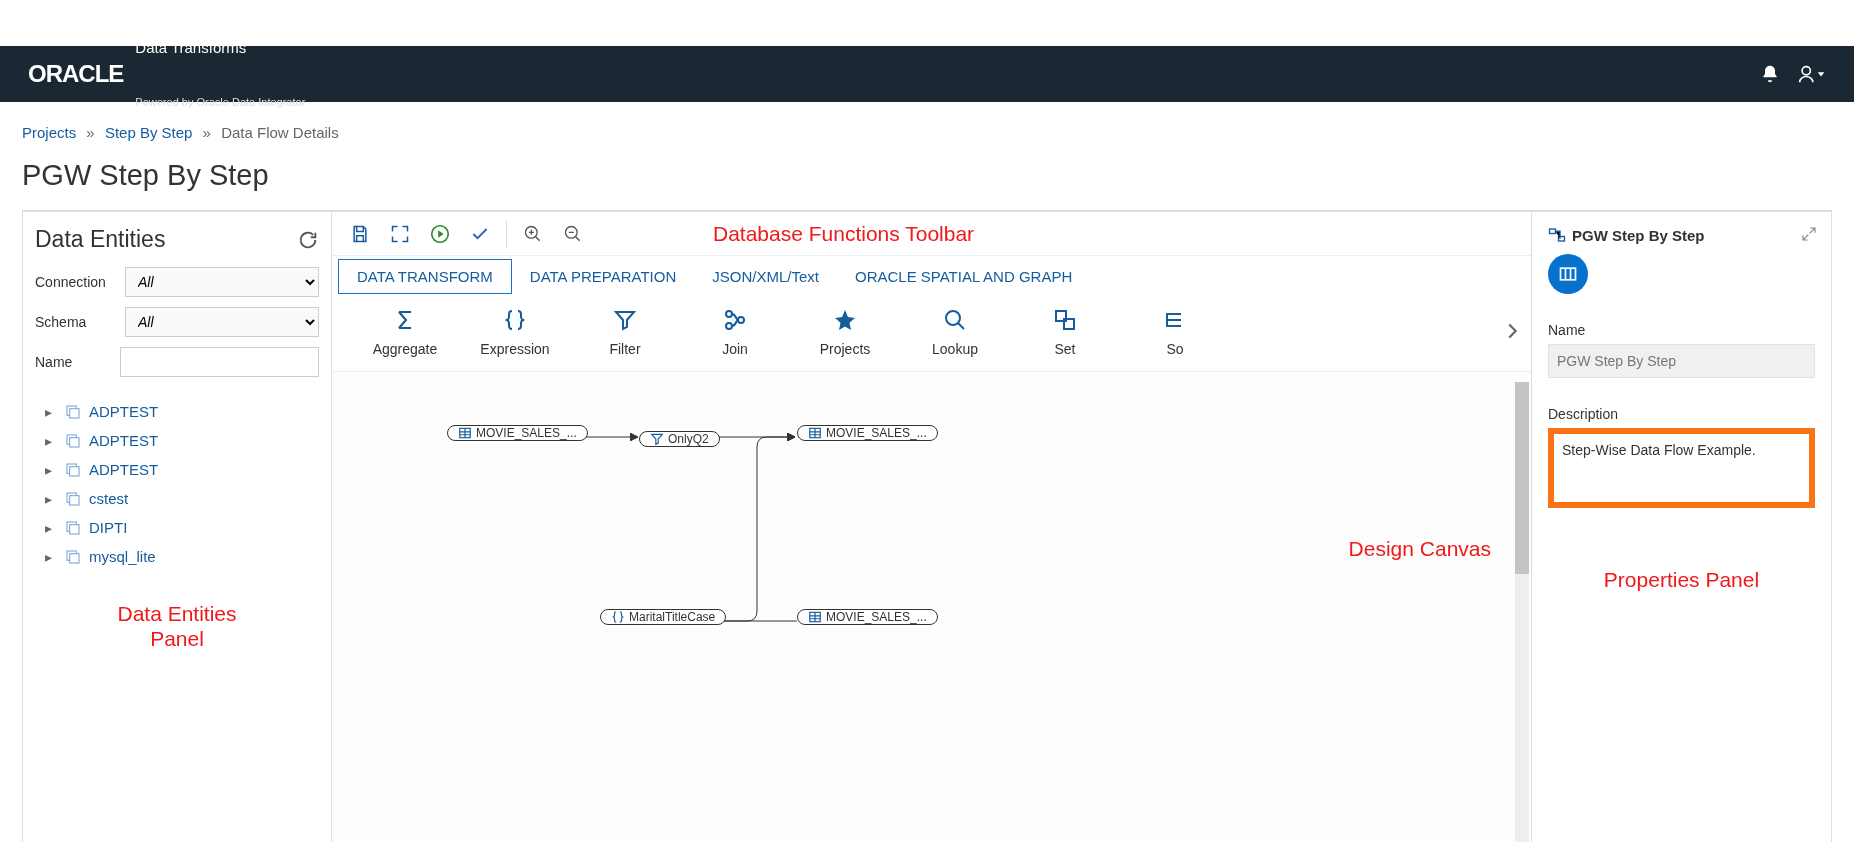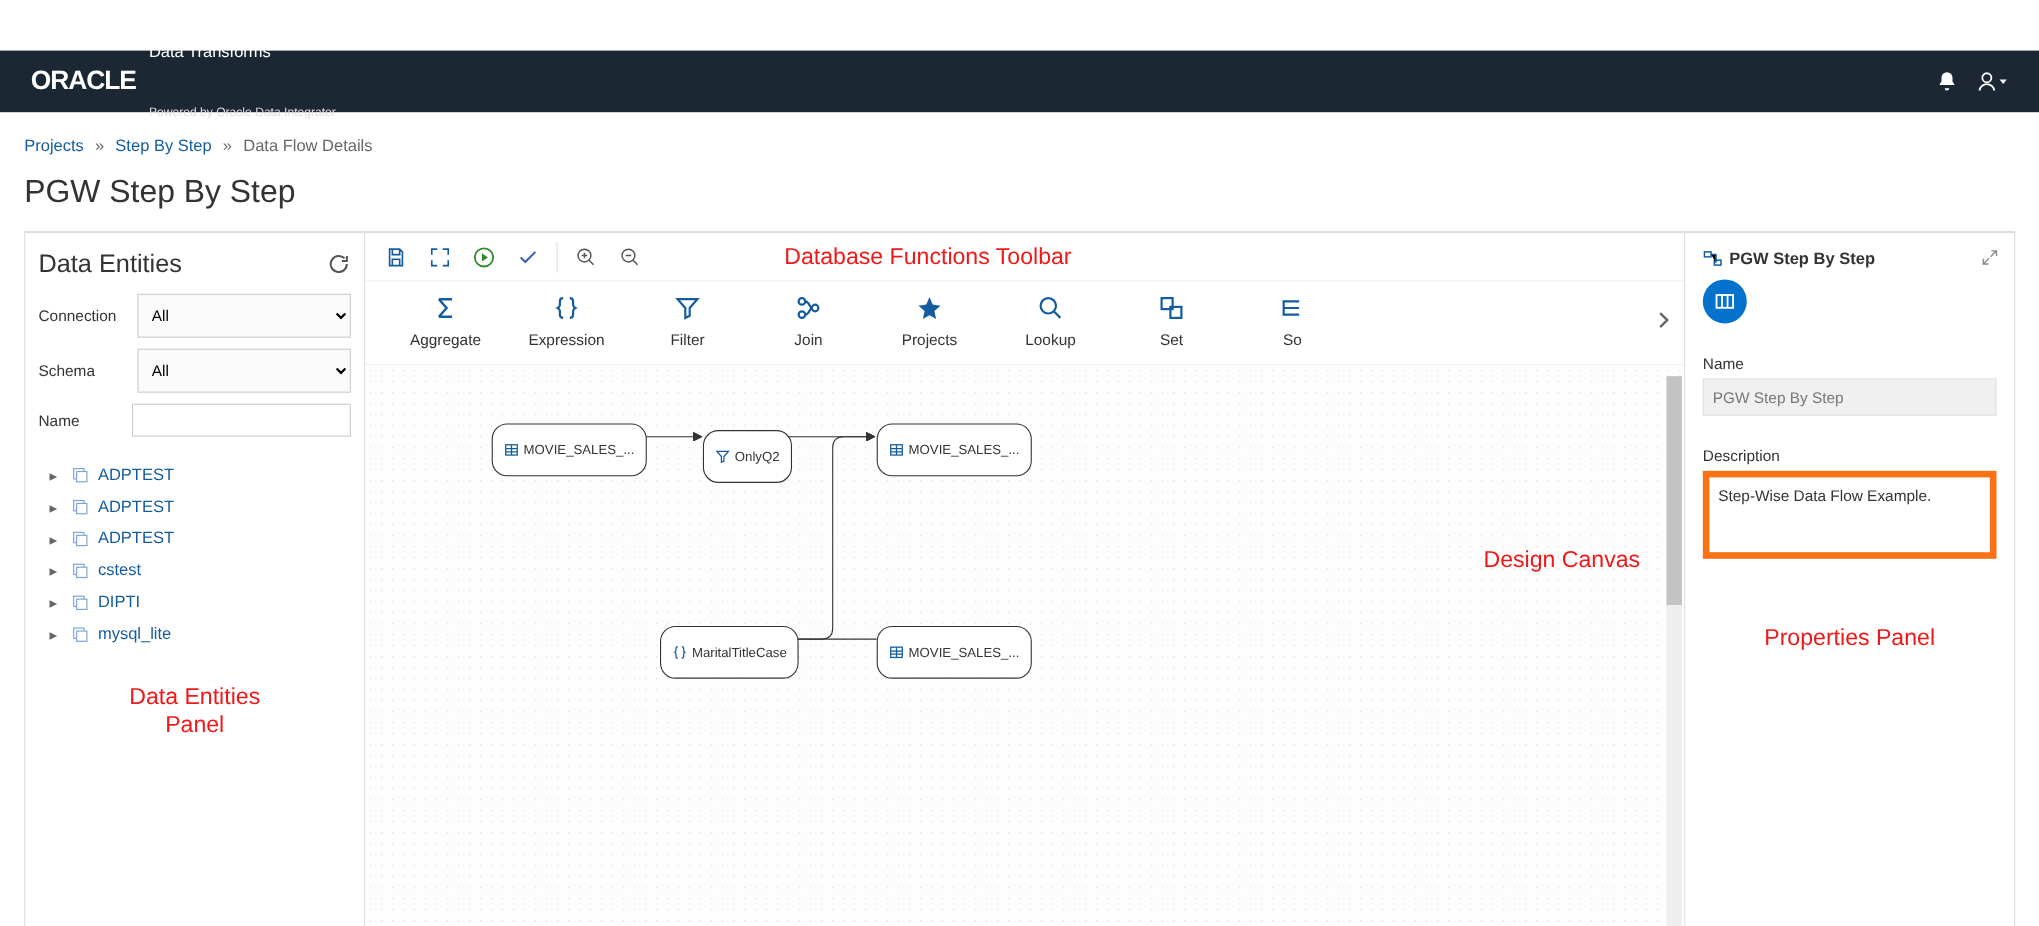--- a/index.html
+++ b/index.html
@@ -36,21 +36,21 @@
 .left-panel { width: 310px; border: 1px solid #ddd; padding: 14px 12px; overflow: auto; position: relative; }
 .center-panel { flex: 1; border: 1px solid #ddd; border-left: none; display: flex; flex-direction: column; position: relative; }
 .right-panel { width: 300px; border: 1px solid #ddd; border-left: none; padding: 14px 16px; position: relative; }
 
 
 .panel-title-row { display: flex; align-items: center; justify-content: space-between; margin-bottom: 14px; }
 .panel-title { font-size: 23px; font-weight: normal; }
 .refresh-btn { cursor: pointer; }
 .form-row { display: flex; align-items: center; margin-bottom: 10px; }
 .form-label { width: 90px; font-size: 14px; color: #333; }
-.form-select { flex: 1; height: 40px; border: 1px solid #ccc; background: #fafafa; padding: 0 8px; font-size: 14px; }
+.form-select { flex: 1; height: 30px; border: 1px solid #ccc; background: #fafafa; padding: 0 8px; font-size: 14px; font-style: italic; }
 .form-input { flex: 1; height: 30px; border: 1px solid #ccc; padding: 0 8px; font-size: 14px; }
 .tree { margin-top: 20px; }
 .tree-item { display: flex; align-items: center; padding: 6px 0 6px 10px; cursor: pointer; }
 .tree-chevron { width: 12px; color: #666; margin-right: 8px; }
 .tree-icon { margin-right: 8px; }
 .tree-label { color: #145c9e; font-size: 15px; }
 
 
 .toolbar-row { display: flex; align-items: center; height: 44px; border-bottom: 1px solid #eee; padding: 0 8px; }
 .tb-btn { width: 40px; height: 40px; display: flex; align-items: center; justify-content: center; cursor: pointer; }
@@ -77,21 +77,21 @@
   background-image: radial-gradient(#ccc 0.6px, transparent 0.6px);
   background-size: 10px 10px;
   position: relative;
   overflow: hidden;
 }
 .node {
   position: absolute;
   border: 1px solid #333;
   border-radius: 14px;
   background: #fff;
-  padding: 16px 10px;
+  padding: 0 10px;
   display: flex; align-items: center;
   font-size: 12px;
   cursor: move;
 }
 .node-icon { margin-right: 4px; flex-shrink:0; }
 .edge { position: absolute; stroke: #333; stroke-width: 1; fill: none; }
 .scroll-track { position: absolute; right: 2px; top: 10px; bottom: 10px; width: 14px; background: #eee; }
 .scroll-thumb { position: absolute; width: 100%; background: #c3c3c3; top:0; height:40%; }
 
 
@@ -265,20 +265,26 @@
       </span>
       <span class="tb-btn">
         <svg width="20" height="20" viewBox="0 0 24 24">
             <circle cx="10" cy="10" r="7" fill="none" stroke="#555" stroke-width="1.6"></circle>
             <path stroke="#555" stroke-width="1.6" d="M15 15l5 5M7 10h6"></path>
           </svg>
       </span>
       <span class="annot-red annot-db">Database Functions Toolbar</span>
     </div>
 
+    <div class="tabs-row" id="tabs-row">
+        <div class="tab-item active">DATA TRANSFORM</div>
+        <div class="tab-item">DATA PREPARATION</div>
+        <div class="tab-item">JSON/XML/Text</div>
+        <div class="tab-item">ORACLE SPATIAL AND GRAPH</div>
+      </div>
 
     <div class="func-row" id="func-row">
       <div class="func-item">
           <div class="func-icon">
             <svg width="24" height="24" viewBox="0 0 24 24">
               <path fill="none" stroke="#145c9e" stroke-width="2.2" d="M6 4h12M6 20h12M6 4l7 8-7 8"></path>
             </svg>
           </div>
           <div class="func-label">Aggregate</div>
         </div>

